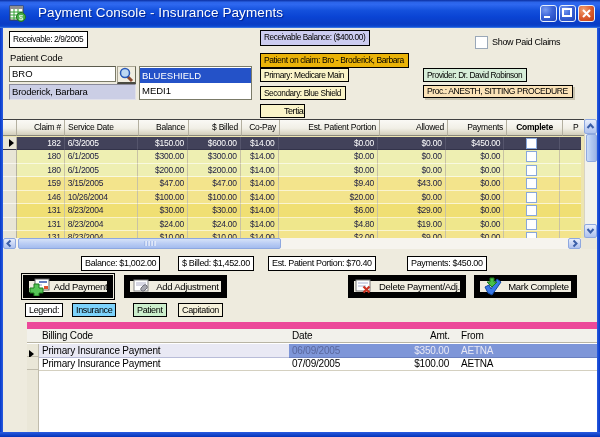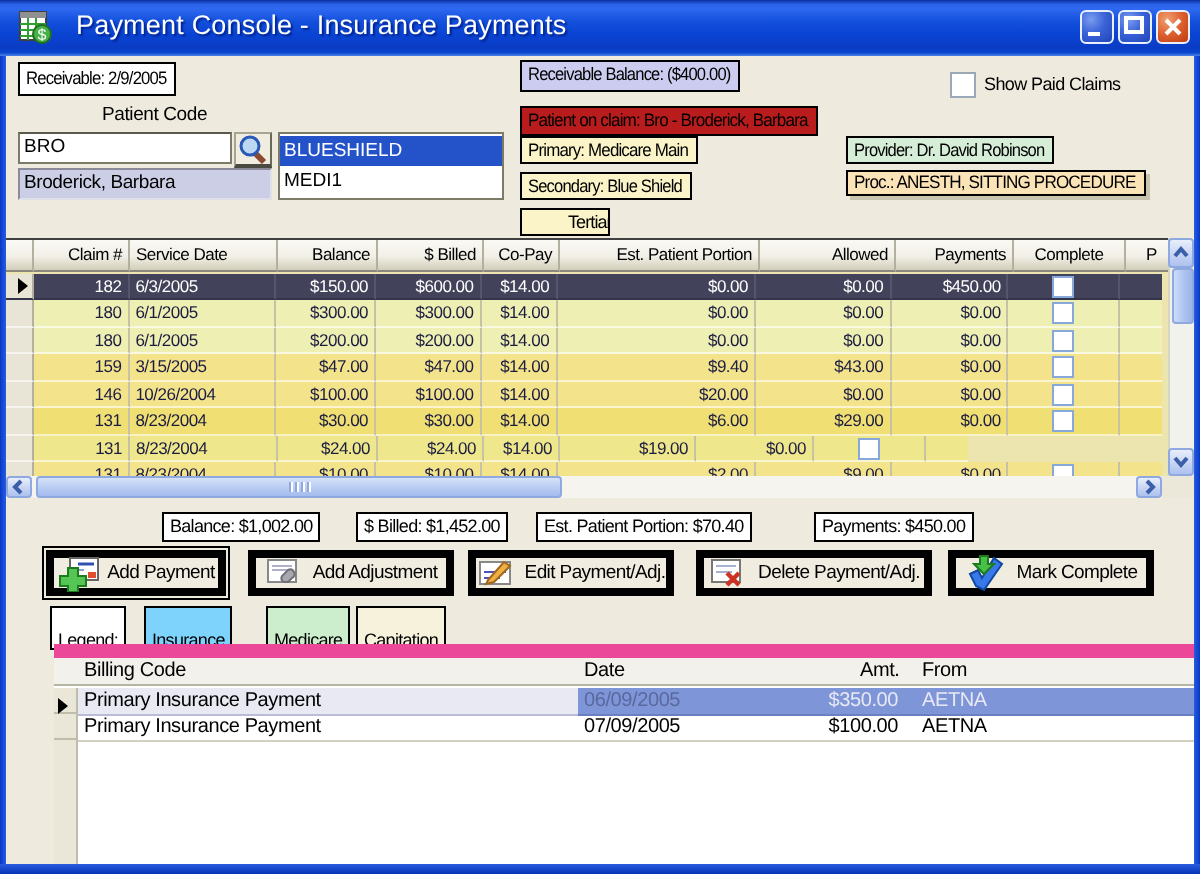--- a/index.html
+++ b/index.html
@@ -17,76 +17,76 @@
 #title-text { left:38px; top:5px; color:#fff; font-size:13.5px; font-weight:normal; letter-spacing:0.1px; text-shadow:1px 1px 1px #00228c; }
 .tbtn { top:5px; width:17px; height:17px; border-radius:3px; border:1px solid #e8f0fc;
   background:radial-gradient(circle at 30% 25%, #7a9cf0 0%, #3b64d8 45%, #1f44b8 100%); color:#fff; }
 .tbtn svg { position:absolute; left:0; top:0; }
 #btn-close { background:radial-gradient(circle at 30% 25%, #f0a070 0%, #dd5f30 50%, #c03a10 100%); }
 
 
 .fit { display:inline-block; transform-origin:0 50%; white-space:nowrap; }
 .box { border:1px solid #000; font-size:9px; letter-spacing:-0.45px; color:#000; line-height:13px; padding:0 3px; white-space:nowrap; overflow:hidden; }
 #rcv { left:9px; top:31px; width:79px; height:17px; background:#fff; line-height:15px; }
-#lbl-pcode { left:10px; top:52px; font-size:9.5px; letter-spacing:-0.2px; color:#000;margin-left:41px; }
+#lbl-pcode { left:10px; top:52px; font-size:9.5px; letter-spacing:-0.2px; color:#000; }
 #inp-bro { left:9px; top:66px; width:107px; height:16px; background:#fff; border:1px solid #7b7b68; border-top-color:#5a5a4c; font-size:9.5px; line-height:14px; padding:0 2px; }
 #btn-mag { left:117px; top:66px; width:19px; height:18px; background:#F0EDE0; border:1px solid #a8a492; border-bottom:2px solid #4a4a40; border-right-color:#6a6a58; }
 #pname { left:9px; top:84px; width:127px; height:16px; background:#CBCEE5; border:1px solid #8a8a9a; border-right-color:#e0e0ea; border-bottom-color:#e0e0ea; font-size:9.5px; line-height:14px; padding:0 2px; letter-spacing:-0.2px; }
 #listbox { left:139px; top:66px; width:113px; height:34px; background:#fff; border:1px solid #7b7b68; font-size:9.5px; padding-top:1px; }
 #listbox .sel { background:#2452C8; color:#fff; height:15px; line-height:15px; padding:0 2px; }
 #listbox .itm { height:15px; line-height:15px; padding:0 2px; color:#000; }
 #rcvbal { left:260px; top:30px; width:110px; height:16px; background:#CCCCF0; }
-#poc { left:260px; top:53px; width:149px; height:15px; background:#b91c1c; }
+#poc { left:260px; top:53px; width:149px; height:15px; background:#eab308; }
 #prim { left:260px; top:68px; width:89px; height:14px; background:#FAF4C8; }
 #secd { left:260px; top:86px; width:86px; height:14px; background:#FAF4C8; }
 #tert { left:260px; top:104px; width:45px; height:14px; background:#FAF4C8;padding-left:23px; }
 #prov { left:423px; top:68px; width:104px; height:14px; background:#D6EDD8; }
 #proc { left:423px; top:85px; width:150px; height:13px; background:#FBE3B8; box-shadow:2px 2px 0 #c8c4b0; }
 #chk { left:475px; top:36px; width:13px; height:13px; background:#fff; border:1px solid #9aa8b8; }
 #chk-lbl { left:492px; top:36px; font-size:9px; letter-spacing:-0.3px; line-height:13px; }
 
 
 #grid { left:3px; top:119px; width:594px; height:120px; background:#EDE5B0; border-top:1px solid #404040; }
 .grow { position:absolute; left:0; width:578px; display:flex; }
 .gcell { height:100%; border-right:1px solid #C8C2A4; border-bottom:1px solid rgba(255,255,255,0.6); font-size:8.5px; letter-spacing:-0.25px; color:#1c1c42; line-height:12px; padding:0 3px; white-space:nowrap; overflow:hidden; }
 .num { text-align:right; }
 #ghead { position:absolute; left:0; top:0; width:581px; height:16px; display:flex; }
 #ghead .gcell { background:linear-gradient(#FAF9F5 0%, #F1EFE6 55%, #DDD9C8 85%, #D2CEBC 100%); border-right:1px solid #b4b0a0; border-bottom:1px solid #8a887c; color:#000; line-height:14px; }
 .gutter { width:14px; background:#E8E5D6; border-right:1px solid #b4b0a0 !important; }
-.c1{width:48px;} .c2{width:74px;} .c3{width:50px;} .c4{width:53px;} .c5{width:38px;} .c6{width:100px;} .c7{width:68px;} .c8{width:59px;} .c9{width:56px; text-align:center;} .c10{width:21px; border-right:none !important; padding-left:10px !important;}
+.c1{width:48px;} .c2{width:74px;} .c3{width:50px;} .c4{width:53px;} .c5{width:38px;} .c6{width:100px;} .c7{width:68px;} .c8{width:59px;} .c9{width:56px; text-align:center;font-weight:bold;} .c10{width:21px; border-right:none !important; padding-left:10px !important;}
 .rsel .gcell { background:#42425A; color:#fff; border-right-color:#55556c; border-bottom-color:#33334a; }
 .rsel .gutter { background:#E8E5D6; }
 .ca .gcell:not(.gutter) { background:#EEEFB2; }
 .cb .gcell:not(.gutter) { background:#F3E48C; }
 .cc .gcell:not(.gutter) { background:#F0DF73; }
 .cd .gcell:not(.gutter) { background:#EFE78C; }
 .cbx { width:11px; height:11px; background:#fff; border:1px solid #88A8DC; display:inline-block; margin-top:1px; }
 .arrow-r { width:0; height:0; border-left:5px solid #000; border-top:4px solid transparent; border-bottom:4px solid transparent; display:inline-block; margin:2px 0 0 3px; }
 
 
 .sb-btn { position:absolute; background:linear-gradient(#E8EEFC,#C4D2F4 60%,#AEC2EE); border:1px solid #8EA8E0; border-radius:2px; color:#3A5EA8; overflow:hidden; }
 .sb-btn svg { position:absolute; left:0; top:0; display:block; }
 #vsb { left:584px; top:119px; width:13px; height:119px; background:#F2F2EC; border-left:1px solid #d8d4c4; }
 #vsb-thumb { position:absolute; left:1px; top:15px; width:11px; height:28px; background:linear-gradient(90deg,#CADDF8,#B0C6F0 50%,#9CB4E8); border:1px solid #8EA8E0; border-radius:2px; }
 #hsb { left:3px; top:238px; width:578px; height:11px; background:#F6F4EE; }
 #hsb-thumb { position:absolute; left:15px; top:0px; width:263px; height:11px; background:linear-gradient(#D6E2F8,#BACDF4 50%,#A4BCEE); border:1px solid #8EA8E0; border-radius:2px; }
 #hsb-corner { left:581px; top:238px; width:16px; height:11px; background:#EBE8DA; }
 
 
 .sumbox { top:256px; height:15px; background:#fff; border:1px solid #000; font-size:9px; letter-spacing:-0.35px; line-height:13px; padding:0 3px; white-space:nowrap; }
-.btn { top:275px; height:23px; background:#F0EDE0; border:4px solid #000000; font-size:9.5px; letter-spacing:-0.3px; white-space:nowrap; color:#000; display:flex; align-items:center; justify-content:center; gap:4px; }
+.btn { top:275px; height:23px; background:#F0EDE0; border:6px solid #000000; font-size:9.5px; letter-spacing:-0.3px; white-space:nowrap; color:#000; display:flex; align-items:center; justify-content:center; gap:4px; }
 .btn svg { flex:0 0 auto; }
 #b-add { left:23px; width:90px; outline:1px solid #000; outline-offset:1px; }
 #b-adj { left:124px; width:103px; }
 #b-edit { left:234px; width:103px; }
 #b-del { left:348px; width:118px; }
 #b-mark { left:474px; width:103px; }
 
 
-.leg { top:303px; height:14px; border:1px solid #000; font-size:9px; letter-spacing:-0.35px; line-height:12px; padding:10px 3px; background:#fff; white-space:nowrap; }
+.leg { top:303px; height:14px; border:1px solid #000; font-size:9px; letter-spacing:-0.35px; line-height:12px; padding:0 3px; background:#fff; white-space:nowrap; }
 #lg1 { left:25px; }
 #lg2 { left:72px; background:#7dd3fc; }
 #lg3 { left:133px; background:#CCEECC; }
 #lg4 { left:178px; background:#F6F2DC; }
 
 
 #bgrid { left:3px; top:322px; width:594px; height:111px; background:#fff; border-top:7px solid #ec4899;margin-left:24px; }
 #bghead { position:absolute; left:0; top:0; width:594px; height:14px; background:#F2F1EB; border-bottom:1px solid #b8b4a4; font-size:10px; color:#000; }
 #bghead span { position:absolute; top:1px; line-height:12px; letter-spacing:-0.2px; }
 .bgut { position:absolute; left:0; width:12px; background:#EAE7D8; border-right:1px solid #c0bcac; border-bottom:1px solid #c0bcac; }
@@ -245,20 +245,21 @@
       <div class="gcell c9"><span class="cbx"></span></div>
         <div class="gcell c10"></div>
     </div>
     <div class="grow cd" style="top:98px;height:13px">
       <div class="gcell gutter"></div>
       <div class="gcell c1 num">131</div>
         <div class="gcell c2">8/23/2004</div>
       <div class="gcell c3 num">$24.00</div>
         <div class="gcell c4 num">$24.00</div>
       <div class="gcell c5 num">$14.00</div>
+        <div class="gcell c6 num">$4.80</div>
       <div class="gcell c7 num">$19.00</div>
         <div class="gcell c8 num">$0.00</div>
       <div class="gcell c9"><span class="cbx"></span></div>
         <div class="gcell c10"></div>
     </div>
     <div class="grow cb" style="top:111px;height:8px">
       <div class="gcell gutter"></div>
       <div class="gcell c1 num">131</div>
         <div class="gcell c2">8/23/2004</div>
       <div class="gcell c3 num">$10.00</div>
@@ -333,49 +334,40 @@
   </div>
   <div class="abs btn" id="b-adj">
     <svg width="20" height="17" viewBox="0 0 20 17">
       <rect x="2" y="2" width="14" height="11" fill="#fff" stroke="#888"></rect>
       <line x1="4" y1="5" x2="14" y2="5" stroke="#b0b0c8"></line>
         <line x1="4" y1="7" x2="14" y2="7" stroke="#b0b0c8"></line>
       <path d="M10 13 q-2 -1 -1 -3 l3 -3 q2 -1 3 1 t-1 3 l-2 2 z" fill="#a8a8b0" stroke="#707078"></path>
     </svg>
       <span>Add Adjustment</span>
   </div>
-  <div class="abs btn" id="b-edit">
-    <svg width="20" height="17" viewBox="0 0 20 17">
-      <rect x="2" y="3" width="15" height="11" fill="#fff" stroke="#888"></rect>
-      <line x1="4" y1="8" x2="15" y2="8" stroke="#5050c0"></line>
-        <line x1="4" y1="11" x2="12" y2="11" stroke="#5050c0"></line>
-      <path d="M6 12 L14 3 L17 5 L9 13 L5 14 z" fill="#f0b040" stroke="#a06820"></path>
-    </svg>
-      <span>Edit Payment/Adj.</span>
-  </div>
   <div class="abs btn" id="b-del">
     <svg width="21" height="18" viewBox="0 0 21 18">
       <rect x="2" y="2" width="14" height="11" fill="#fff" stroke="#777"></rect>
       <line x1="4" y1="5" x2="14" y2="5" stroke="#a8b0d0"></line>
         <line x1="4" y1="8" x2="12" y2="8" stroke="#a8b0d0"></line>
       <path d="M9.5 8.5 L15.5 14.5 M15.5 8.5 L9.5 14.5" stroke="#cc3322" stroke-width="2.2" fill="none"></path>
     </svg>
       <span>Delete Payment/Adj.</span>
   </div>
   <div class="abs btn" id="b-mark">
     <svg width="22" height="19" viewBox="0 0 22 19">
       <path d="M4 10 L8 8 L10 12 L16 2 L20 5 L11 18 L7 16 z" transform="translate(-1,0)" fill="#3878E8" stroke="#1048a0"></path>
       <path d="M8 1 L12 1 L12 5 L15 5 L10 10 L5 5 L8 5 z" fill="#48c048" stroke="#1d7a1d"></path>
     </svg>
       <span>Mark Complete</span>
   </div>
 
   <div class="abs leg" id="lg1">Legend:</div>
   <div class="abs leg" id="lg2">Insurance</div>
-  <div class="abs leg" id="lg3">Medicare</div>
+  <div class="abs leg" id="lg3">Patient</div>
   <div class="abs leg" id="lg4">Capitation</div>
 
   <div class="abs" id="bgrid">
     <div id="bghead">
       <span style="left:15px">Billing Code</span>
       <span style="left:265px">Date</span>
       <span style="left:403px">Amt.</span>
       <span style="left:434px">From</span>
     </div>
     <div class="bgut" style="top:15px;height:13px"><span class="arrow-r" style="margin-left:2px;margin-top:2px;border-left-color:#000"></span></div>

